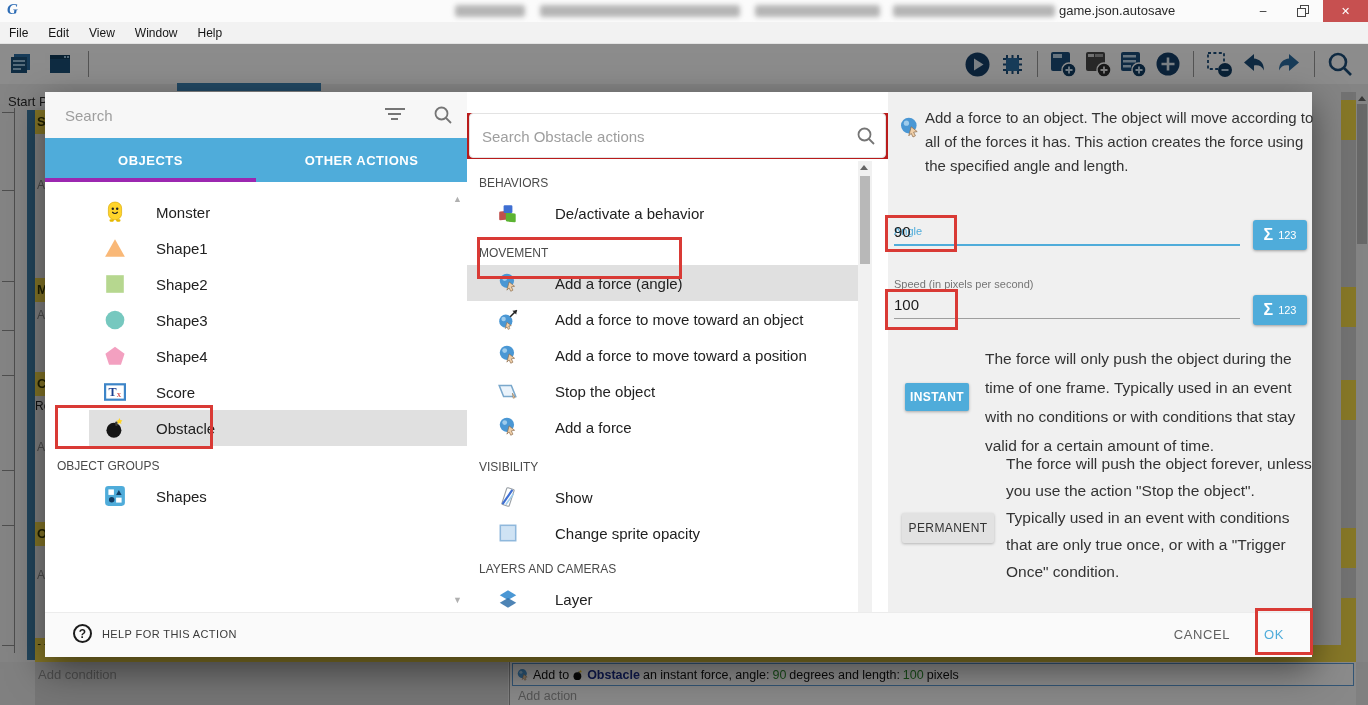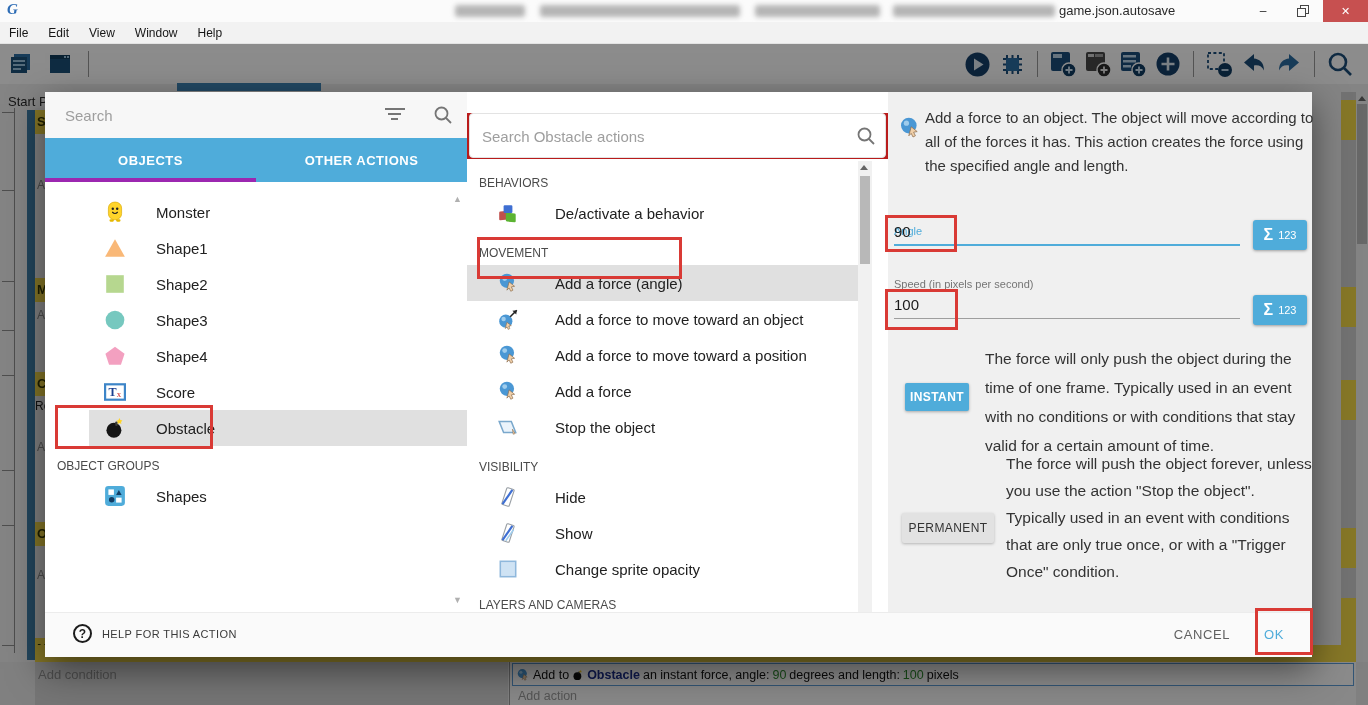--- a/index.html
+++ b/index.html
@@ -445,41 +445,34 @@
         <div class="mrow">
           <svg width="22" height="22" viewBox="0 0 20 20">
               <circle cx="9" cy="8" r="6.5" fill="#4a97d4"></circle>
               <circle cx="7" cy="6" r="2.2" fill="#9fccec"></circle>
               <path d="M11 9 l5 4 -3 .5 1.5 3 -2 1 -1.5 -3 -2 2 z" fill="#f0cfa8" stroke="#8a6a4a" stroke-width="0.6"></path>
             </svg>
           <span class="lbl">Add a force to move toward a position</span>
         </div>
         <div class="mrow">
           <svg width="22" height="22" viewBox="0 0 20 20">
+              <path d="M2 5 h11 l4 10 h-11 z" fill="#eaf3fb" stroke="#7aa8cc" stroke-width="1.4"></path>
+              <path d="M14 12 l2.5 4 -1.8.6 z" fill="#f0cfa8" stroke="#8a6a4a" stroke-width="0.5"></path>
+            </svg>
+          <span class="lbl">Stop the object</span>
+        </div>
+        <div class="mrow">
+          <svg width="22" height="22" viewBox="0 0 20 20">
               <circle cx="9" cy="8" r="6.5" fill="#4a97d4"></circle>
               <circle cx="7" cy="6" r="2.2" fill="#9fccec"></circle>
               <path d="M11 9 l5 4 -3 .5 1.5 3 -2 1 -1.5 -3 -2 2 z" fill="#f0cfa8" stroke="#8a6a4a" stroke-width="0.6"></path>
             </svg>
           <span class="lbl">Add a force</span>
         </div>
-        <div class="mrow">
-          <svg width="22" height="22" viewBox="0 0 20 20">
-              <path d="M2 5 h11 l4 10 h-11 z" fill="#eaf3fb" stroke="#7aa8cc" stroke-width="1.4"></path>
-              <path d="M14 12 l2.5 4 -1.8.6 z" fill="#f0cfa8" stroke="#8a6a4a" stroke-width="0.5"></path>
-            </svg>
-          <span class="lbl">Stop the object</span>
-        </div>
         <div class="mheader mh-v">VISIBILITY</div>
-        <div class="mrow">
-          <svg width="22" height="22" viewBox="0 0 20 20">
-              <rect x="6.5" y="2" width="7" height="16" rx="1" transform="rotate(18 10 10)" fill="#fff" stroke="#9aa0a6"></rect>
-              <line x1="5" y1="16.5" x2="14" y2="3.5" stroke="#3f6fd2" stroke-width="2"></line>
-            </svg>
-          <span class="lbl">Hide</span>
-        </div>
         <div class="mrow">
           <svg width="22" height="22" viewBox="0 0 20 20">
               <rect x="6.5" y="2" width="7" height="16" rx="1" transform="rotate(18 10 10)" fill="#fff" stroke="#9aa0a6"></rect>
               <line x1="5" y1="16.5" x2="14" y2="3.5" stroke="#3f6fd2" stroke-width="2"></line>
               <line x1="8" y1="17" x2="15" y2="7" stroke="#9fccec" stroke-width="1.4"></line>
             </svg>
           <span class="lbl">Show</span>
         </div>
         <div class="mrow">
           <svg width="22" height="22" viewBox="0 0 20 20">

